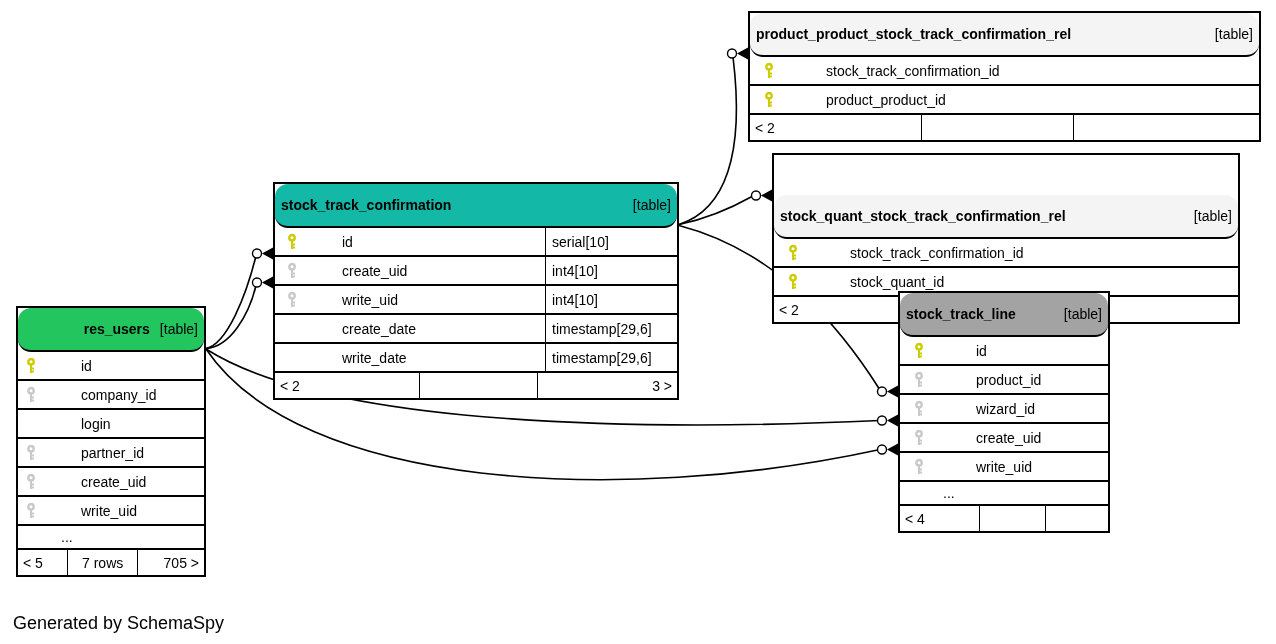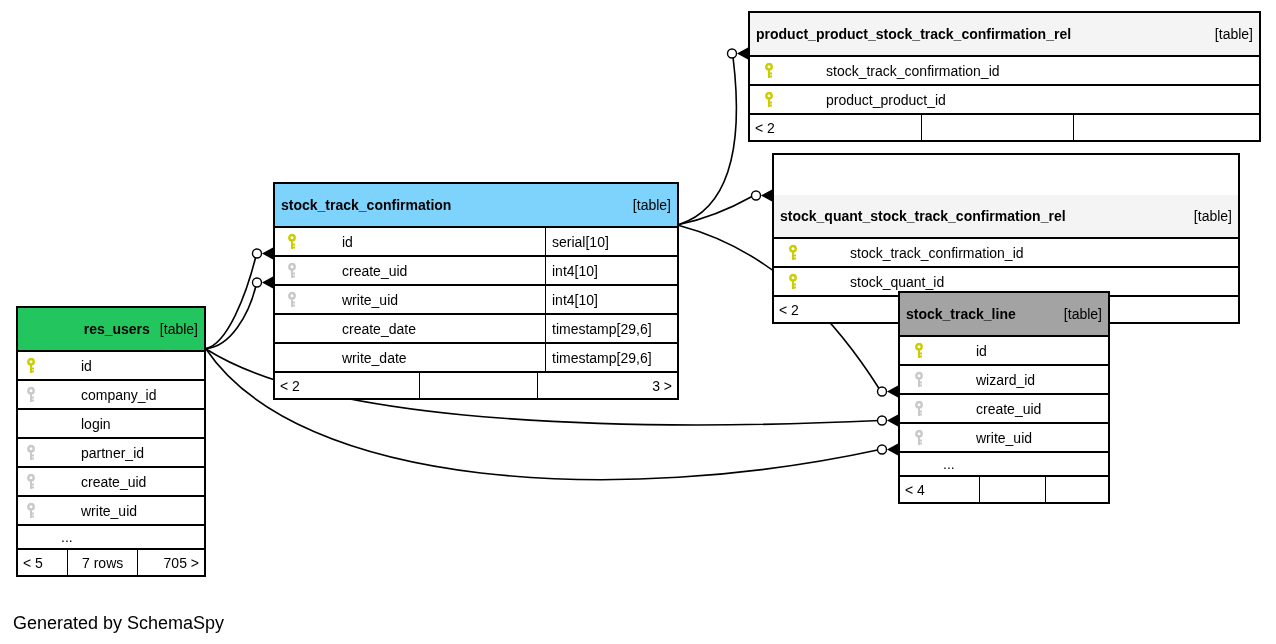--- a/index.html
+++ b/index.html
@@ -8,21 +8,21 @@
     font-family:"Liberation Sans","DejaVu Sans",sans-serif;color:#000;
   }
   svg.wires{position:absolute;left:0;top:0;z-index:1;}
   .tbl{
     position:absolute;z-index:2;background:#fff;
     border:2px solid #000;box-sizing:border-box;
   }
   .hdr{
     height:44px;background:#f4f4f4;border-bottom:2px solid #000;
     display:flex;align-items:center;justify-content:space-between;
-    padding:14px 6px;box-sizing:border-box;font-size:14px;white-space:nowrap;
+    padding:14px 6px;box-sizing:border-box;font-size:14px;white-space:nowrap;border-radius:13px;
   }
   .hdr .tname{font-weight:bold;}
   .hdr .ttag{font-weight:normal;margin-left:10px;}
   .rows{position:relative;}
   .row{
     position:relative;height:29px;border-bottom:2px solid #000;
     display:flex;align-items:center;box-sizing:border-box;
     font-size:14px;white-space:nowrap;padding-left:36px;
   }
   .row.dots{height:24px;}
@@ -140,21 +140,21 @@
       </div>
     </div>
   <div class="foot">
       <div class="fc fc0">&lt; 2</div>
       <div class="fc fc1"></div>
       <div class="fc fc2"></div>
     </div>
 </div>
 
 <div class="tbl t2">
-  <div class="hdr" style="background: #7dd3fc;">
+  <div class="hdr" style="background: #14b8a6;">
     <span class="tname">stock_track_confirmation</span>
     <span class="ttag">[table]</span>
   </div>
   <div class="rows">
     <i class="colsep"></i>
   <div class="row">
         <span class="keyic"><svg width="10" height="17" viewBox="0 0 10 17">
             <circle cx="5" cy="4.2" r="2.7" fill="none" stroke="#cccc00" stroke-width="2.4"></circle>
             <path d="M5 7 L5 15.5 M5 11 L8 11 M5 14 L8 14" stroke="#cccc00" stroke-width="2" fill="none"></path>
           </svg></span>
@@ -204,20 +204,27 @@
             <circle cx="5" cy="4.2" r="2.7" fill="none" stroke="#cccc00" stroke-width="2.4"></circle>
             <path d="M5 7 L5 15.5 M5 11 L8 11 M5 14 L8 14" stroke="#cccc00" stroke-width="2" fill="none"></path>
           </svg></span>
         <span class="cname">id</span>
       </div>
       <div class="row">
         <span class="keyic"><svg width="10" height="17" viewBox="0 0 10 17">
             <circle cx="5" cy="4.2" r="2.7" fill="none" stroke="#c9c9c9" stroke-width="2.4"></circle>
             <path d="M5 7 L5 15.5 M5 11 L8 11 M5 14 L8 14" stroke="#c9c9c9" stroke-width="2" fill="none"></path>
           </svg></span>
+        <span class="cname">product_id</span>
+      </div>
+      <div class="row">
+        <span class="keyic"><svg width="10" height="17" viewBox="0 0 10 17">
+            <circle cx="5" cy="4.2" r="2.7" fill="none" stroke="#c9c9c9" stroke-width="2.4"></circle>
+            <path d="M5 7 L5 15.5 M5 11 L8 11 M5 14 L8 14" stroke="#c9c9c9" stroke-width="2" fill="none"></path>
+          </svg></span>
         <span class="cname">wizard_id</span>
       </div>
       <div class="row">
         <span class="keyic"><svg width="10" height="17" viewBox="0 0 10 17">
             <circle cx="5" cy="4.2" r="2.7" fill="none" stroke="#c9c9c9" stroke-width="2.4"></circle>
             <path d="M5 7 L5 15.5 M5 11 L8 11 M5 14 L8 14" stroke="#c9c9c9" stroke-width="2" fill="none"></path>
           </svg></span>
         <span class="cname">create_uid</span>
       </div>
       <div class="row">

